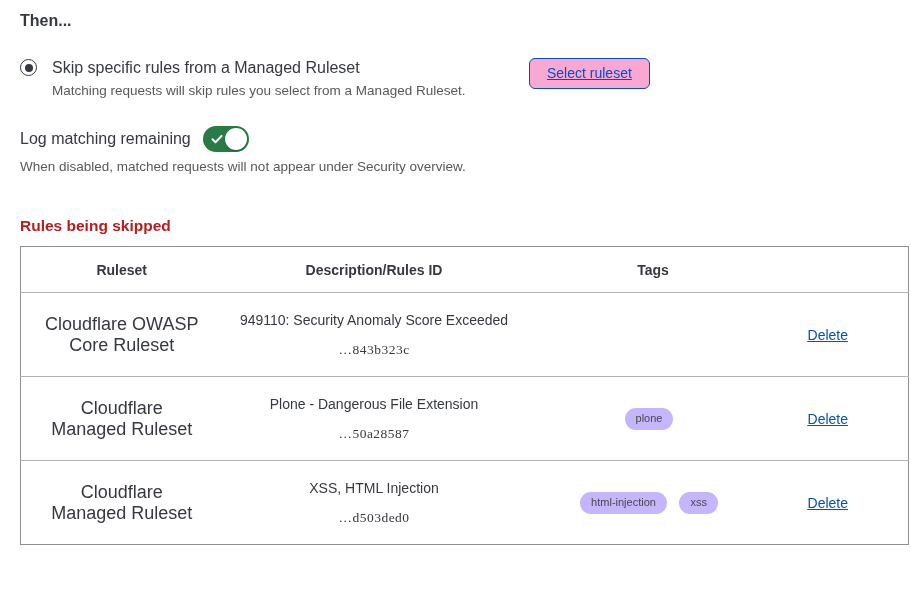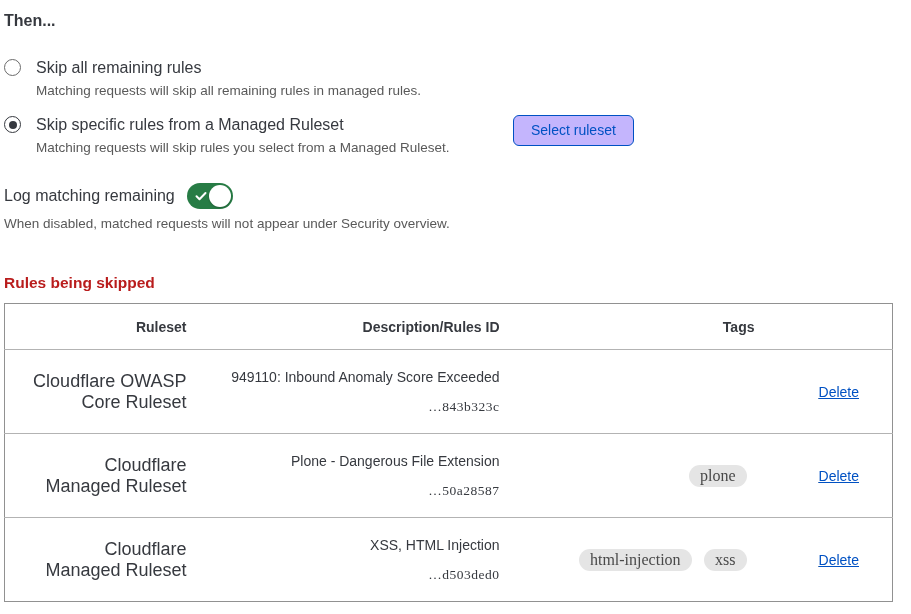--- a/index.html
+++ b/index.html
@@ -1,21 +1,21 @@
 <!DOCTYPE html>
 <html><head>
 <meta charset="utf-8">
 <style>
   * { box-sizing: border-box; margin: 0; padding: 0; }
   html, body { width: 911px; height: 614px; background: #ffffff; overflow: hidden; }
   body {
     font-family: "Liberation Sans", sans-serif;
     color: #36393f;
   }
-  .page { padding: 12px 12px 0 4px; width: 808px; }
+  .page { padding: 12px 12px 0 20px; width: 808px; }
 
   h2.then-heading {
     font-size: 16px;
     font-weight: 700;
     color: #36393f;
     margin-bottom: 27px;
   }
 
   .radio-option {
     position: relative;
@@ -44,27 +44,28 @@
     transform: translate(-50%, -50%);
   }
   .radio-text { margin-left: 15px; }
   .radio-label { font-size: 16px; color: #36393f; line-height: 22px; }
   .radio-desc { font-size: 13.5px; color: #595959; line-height: 20px; margin-top: 2px; }
 
   .select-ruleset-btn {
     position: absolute;
     left: 509px;
     top: 1px;
-    background: #c4b5fd;
+    background: #f9a8d4;
     border: 1px solid #0051c3;
     border-radius: 6px;
     padding: 6px 17px 7px;
     font-family: "Liberation Sans", sans-serif;
     font-size: 14px;
     color: #0051c3;
+    text-decoration: underline;
     cursor: pointer;
   }
 
   .log-row {
     display: flex;
     align-items: center;
     margin-top: 25px;
   }
   .log-label { font-size: 16px; color: #36393f; }
   .toggle {
@@ -99,21 +100,21 @@
   }
 
   table.rules-table {
     margin-top: 11px;
     width: 889px;
     border: 1px solid #919191;
     border-collapse: collapse;
     table-layout: fixed;
   }
   .rules-table th, .rules-table td {
-    text-align: right;
+    text-align: center;
     vertical-align: middle;
     font-weight: 400;
   }
   .rules-table thead th {
     font-size: 14px;
     font-weight: 700;
     color: #36393f;
     height: 46px;
     border-bottom: 1px solid #b3b3b3;
   }
@@ -129,52 +130,44 @@
   .cell-desc-name { font-size: 14px; color: #36393f; line-height: 19px; }
   .cell-rule-id {
     font-family: Liberation Serif, serif;
     font-size: 13.5px;
     color: #36393f;
     margin-top: 12px;
     letter-spacing: 0.5px;
   }
   .tag-pill {
     display: inline-block;
-    background: #e5e5e5;
+    background: #c4b5fd;
     color: #494949;
     border-radius: 11px;
     padding: 4px 11px 5px;
-    font-size: 16px;
+    font-size: 11px;
     line-height: 13px;
     margin-right: 8px;
-    font-family: Liberation Serif, serif;
   }
   .delete-link {
     font-size: 14px;
     color: #0051c3;
     text-decoration: underline;
     cursor: pointer;
   }
 </style>
 </head>
 <body>
 
 <div class="page">
 
   <h2 class="then-heading">Then...</h2>
 
   <div class="radio-group">
 
-    <div class="radio-option">
-      <span class="radio"></span>
-      <div class="radio-text">
-        <div class="radio-label">Skip all remaining rules</div>
-        <div class="radio-desc">Matching requests will skip all remaining rules in managed rules.</div>
-      </div>
-    </div>
 
     <div class="radio-option">
       <span class="radio selected"></span>
       <div class="radio-text">
         <div class="radio-label">Skip specific rules from a Managed Ruleset</div>
         <div class="radio-desc">Matching requests will skip rules you select from a Managed Ruleset.</div>
       </div>
       <button class="select-ruleset-btn">Select ruleset</button>
     </div>
 
@@ -200,21 +193,21 @@
         <th class="col-desc">Description/Rules ID</th>
         <th class="col-tags">Tags</th>
         <th class="col-action"></th>
       </tr>
     </thead>
     <tbody>
 
       <tr>
         <td class="col-ruleset cell-ruleset">Cloudflare OWASP Core Ruleset</td>
         <td class="col-desc">
-          <div class="cell-desc-name">949110: Inbound Anomaly Score Exceeded</div>
+          <div class="cell-desc-name">949110: Security Anomaly Score Exceeded</div>
           <div class="cell-rule-id">…843b323c</div>
         </td>
         <td class="col-tags"></td>
         <td class="col-action">
           <a class="delete-link">Delete</a>
         </td>
       </tr>
 
       <tr>
         <td class="col-ruleset cell-ruleset">Cloudflare Managed Ruleset</td>

